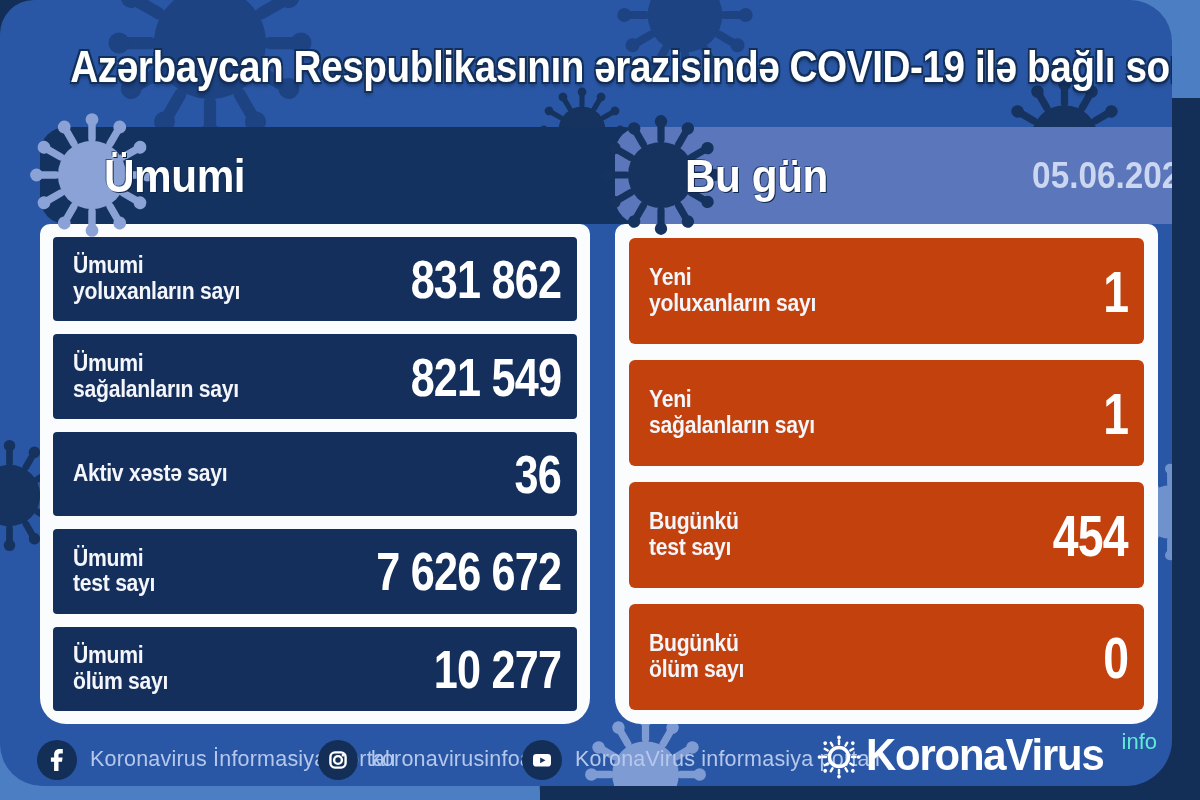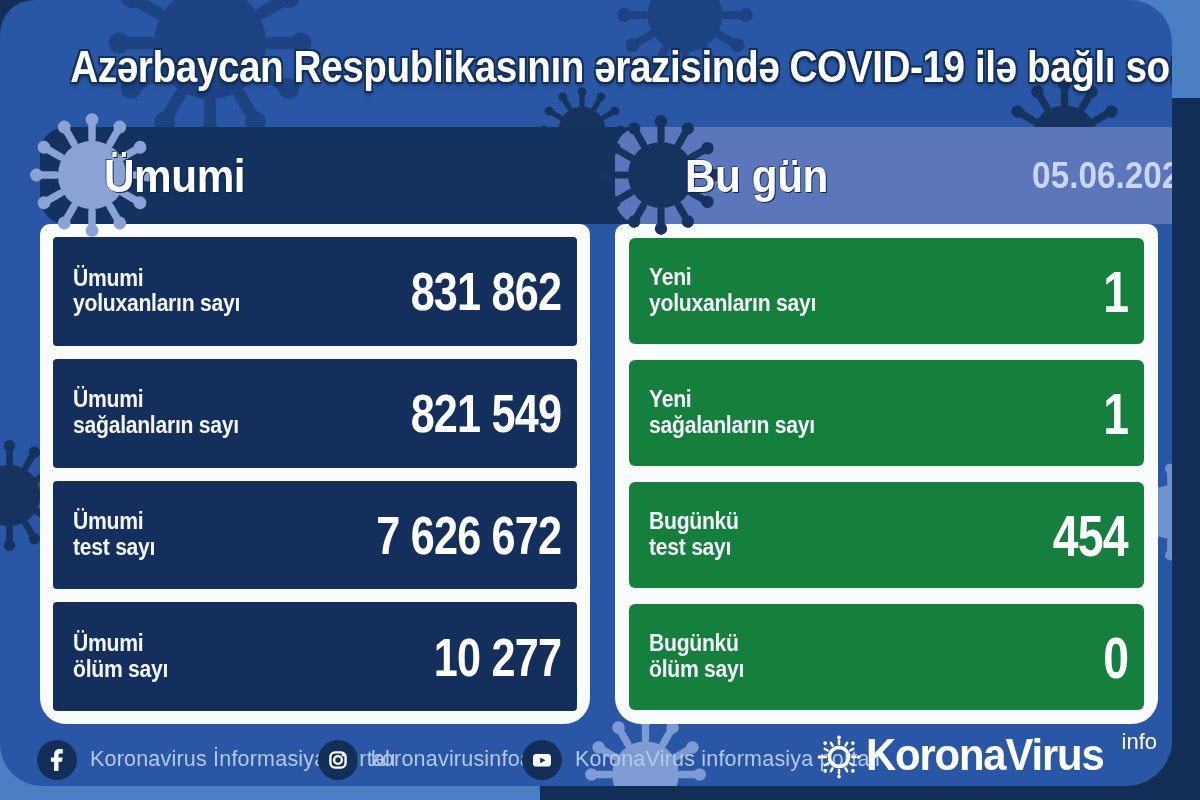--- a/index.html
+++ b/index.html
@@ -59,21 +59,21 @@
     background:#fbfcfe;display:flex;flex-direction:column;
   }
   .panel-left  .panel-body{width:550px;border-radius:10px 10px 26px 26px;padding:13px;gap:13px;}
   .panel-right .panel-body{width:543px;border-radius:10px 10px 26px 26px;padding:14px;gap:16px;}
 
   .stat-row{
     flex:1;display:flex;align-items:center;justify-content:space-between;
     padding:0 16px 0 20px;color:#ffffff;
   }
   .panel-left  .stat-row{background:#142f5c;border-radius:4px;}
-  .panel-right .stat-row{background:#15803d;border-radius:6px;}
+  .panel-right .stat-row{background:#c2410c;border-radius:6px;}
 
   .stat-label{
     font-size:23px;font-weight:700;line-height:1.12;letter-spacing:-0.3px;
     transform:scaleX(0.92);transform-origin:left center;color:#f4f6fb;
   }
   .stat-label span{display:block;}
   .stat-value{
     font-size:54px;font-weight:700;letter-spacing:-1px;white-space:nowrap;
     transform:scaleX(0.8);transform-origin:right center;
   }
@@ -86,21 +86,21 @@
   .social-yt{left:522px;}
   .social-circle{width:40px;height:40px;border-radius:50%;background:#132f58;flex:0 0 auto;}
   .social-label{font-size:21.5px;color:#b5c8ec;letter-spacing:0.2px;padding-bottom:2px;}
 
   .logo{position:absolute;right:15px;top:-7px;display:flex;align-items:center;gap:4px;}
   .logo-virus{width:46px;height:46px;color:#ffffff;margin-top:4px;}
   .logo-text{
     color:#fff;font-size:44px;font-weight:700;letter-spacing:-1.2px;
     display:inline-block;transform:scaleX(0.95);transform-origin:left center;
   }
-  .logo-sup{color:#fef9c3;font-size:22px;font-weight:400;display:inline-block;transform:translateY(-13px);margin-left:1px;}
+  .logo-sup{color:#5eead4;font-size:22px;font-weight:400;display:inline-block;transform:translateY(-13px);margin-left:1px;}
 
   svg{display:block;}
 </style>
 </head>
 <body>
 
 <svg width="0" height="0" style="position:absolute" aria-hidden="true">
   <symbol id="virus" viewBox="-60 -60 120 120" fill="currentColor">
     <circle r="32"></circle>
     <g stroke="currentColor" stroke-width="7" stroke-linecap="round" fill="none">
@@ -207,20 +207,27 @@
       </div>
       <div class="stat-row">
         <div class="stat-label">
           <span>Ümumi</span>
           <span>sağalanların sayı</span>
         </div>
         <div class="stat-value">821 549</div>
       </div>
       <div class="stat-row">
         <div class="stat-label">
+          <span>Aktiv xəstə sayı</span>
+          <span></span>
+        </div>
+        <div class="stat-value">36</div>
+      </div>
+      <div class="stat-row">
+        <div class="stat-label">
           <span>Ümumi</span>
           <span>test sayı</span>
         </div>
         <div class="stat-value">7 626 672</div>
       </div>
       <div class="stat-row">
         <div class="stat-label">
           <span>Ümumi</span>
           <span>ölüm sayı</span>
         </div>

